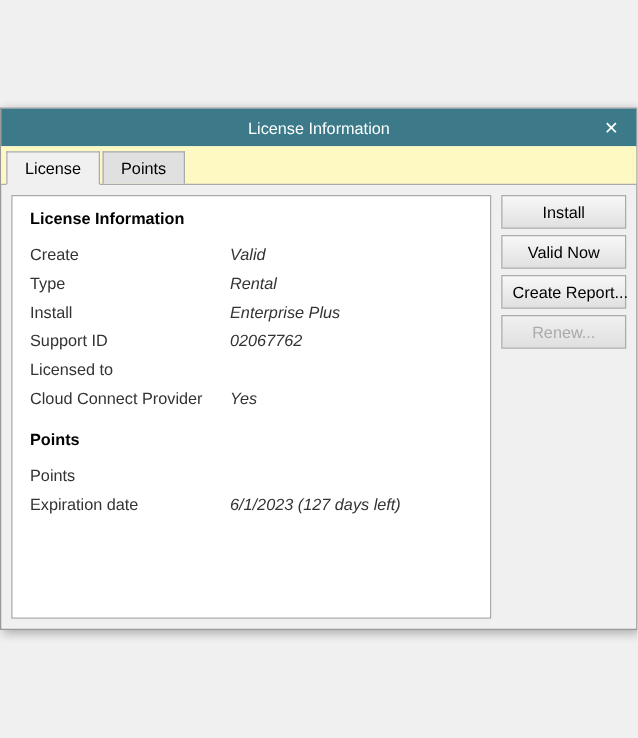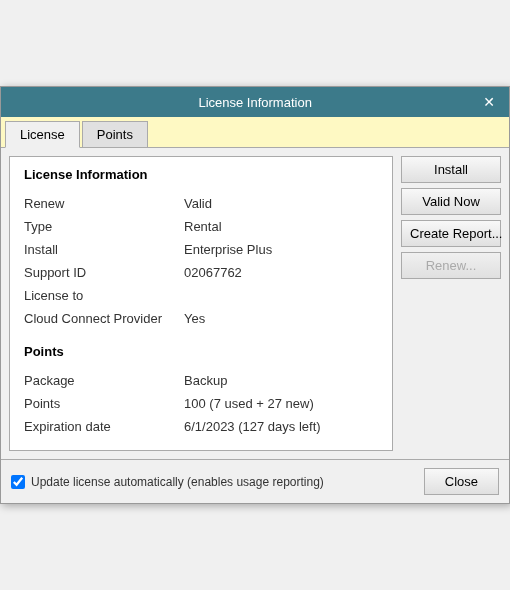--- a/index.html
+++ b/index.html
@@ -111,20 +111,21 @@
     }
 
     .info-label {
       width: 160px;
       color: #333;
       flex-shrink: 0;
     }
 
     .info-value {
       color: #333;
+      font-style: italic;
     }
 
     .section-divider {
       height: 14px;
     }
 
     .button-panel {
       display: flex;
       flex-direction: column;
       gap: 5px;
@@ -199,72 +200,60 @@
     <div class="tab">Points</div>
   </div>
 
   <div class="content-area">
 
     <div class="info-panel">
 
       <div class="section-title">License Information</div>
 
       <div class="info-row">
-        <span class="info-label">Renew</span>
+        <span class="info-label">Create</span>
         <span class="info-value">Valid</span>
       </div>
       <div class="info-row">
         <span class="info-label">Type</span>
         <span class="info-value">Rental</span>
       </div>
       <div class="info-row">
         <span class="info-label">Install</span>
         <span class="info-value">Enterprise Plus</span>
       </div>
       <div class="info-row">
         <span class="info-label">Support ID</span>
         <span class="info-value">02067762</span>
       </div>
       <div class="info-row">
-        <span class="info-label">License to</span>
+        <span class="info-label">Licensed to</span>
       </div>
       <div class="info-row">
         <span class="info-label">Cloud Connect Provider</span>
         <span class="info-value">Yes</span>
       </div>
 
       <div class="section-divider"></div>
 
       <div class="section-title">Points</div>
 
       <div class="info-row">
-        <span class="info-label">Package</span>
-        <span class="info-value">Backup</span>
-      </div>
-      <div class="info-row">
         <span class="info-label">Points</span>
-        <span class="info-value">100 (7 used + 27 new)</span>
       </div>
       <div class="info-row">
         <span class="info-label">Expiration date</span>
         <span class="info-value">6/1/2023 (127 days left)</span>
       </div>
 
     </div>
 
     <div class="button-panel">
       <button class="btn">Install</button>
       <button class="btn">Valid Now</button>
       <button class="btn">Create Report...</button>
       <button class="btn" disabled="">Renew...</button>
     </div>
 
   </div>
 
-  <div class="footer">
-    <div class="footer-left">
-      <input type="checkbox" class="footer-checkbox" checked="" style="">
-      <span class="footer-label">Update license automatically (enables usage reporting)</span>
-    </div>
-    <button class="close-btn">Close</button>
-  </div>
 
 </div>
 
 </body></html>

